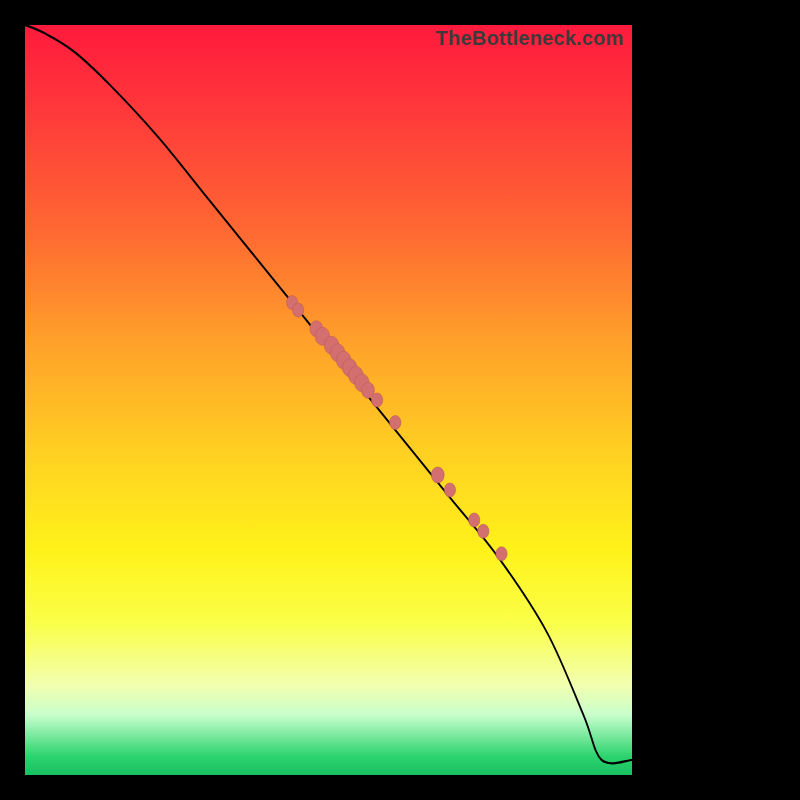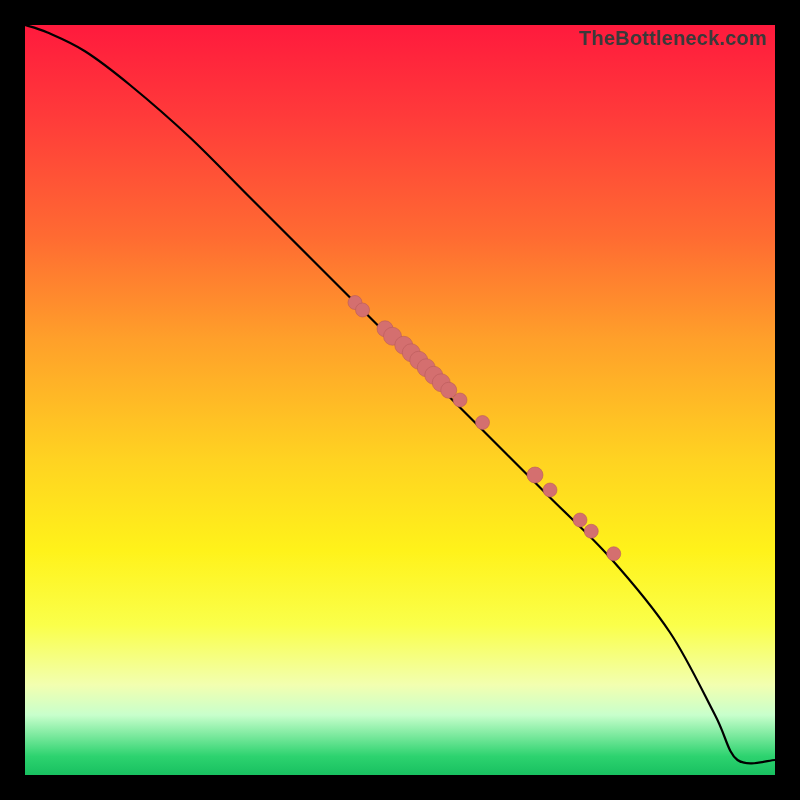--- a/index.html
+++ b/index.html
@@ -15,21 +15,21 @@
     position: relative;
     width: 800px;
     height: 800px;
     background: #000;
   }
   .plot {
     position: absolute;
     
     left: 25px;
     top: 25px;
-    width: 750px;
+    width: 607px;
     height: 750px;
     
     background: linear-gradient(
       to bottom,
       #ff1a3d 0%,
       #ff3a3a 12%,
       #ff6a32 28%,
       #ffa02a 42%,
       #ffd321 58%,
       #fff21a 70%,

